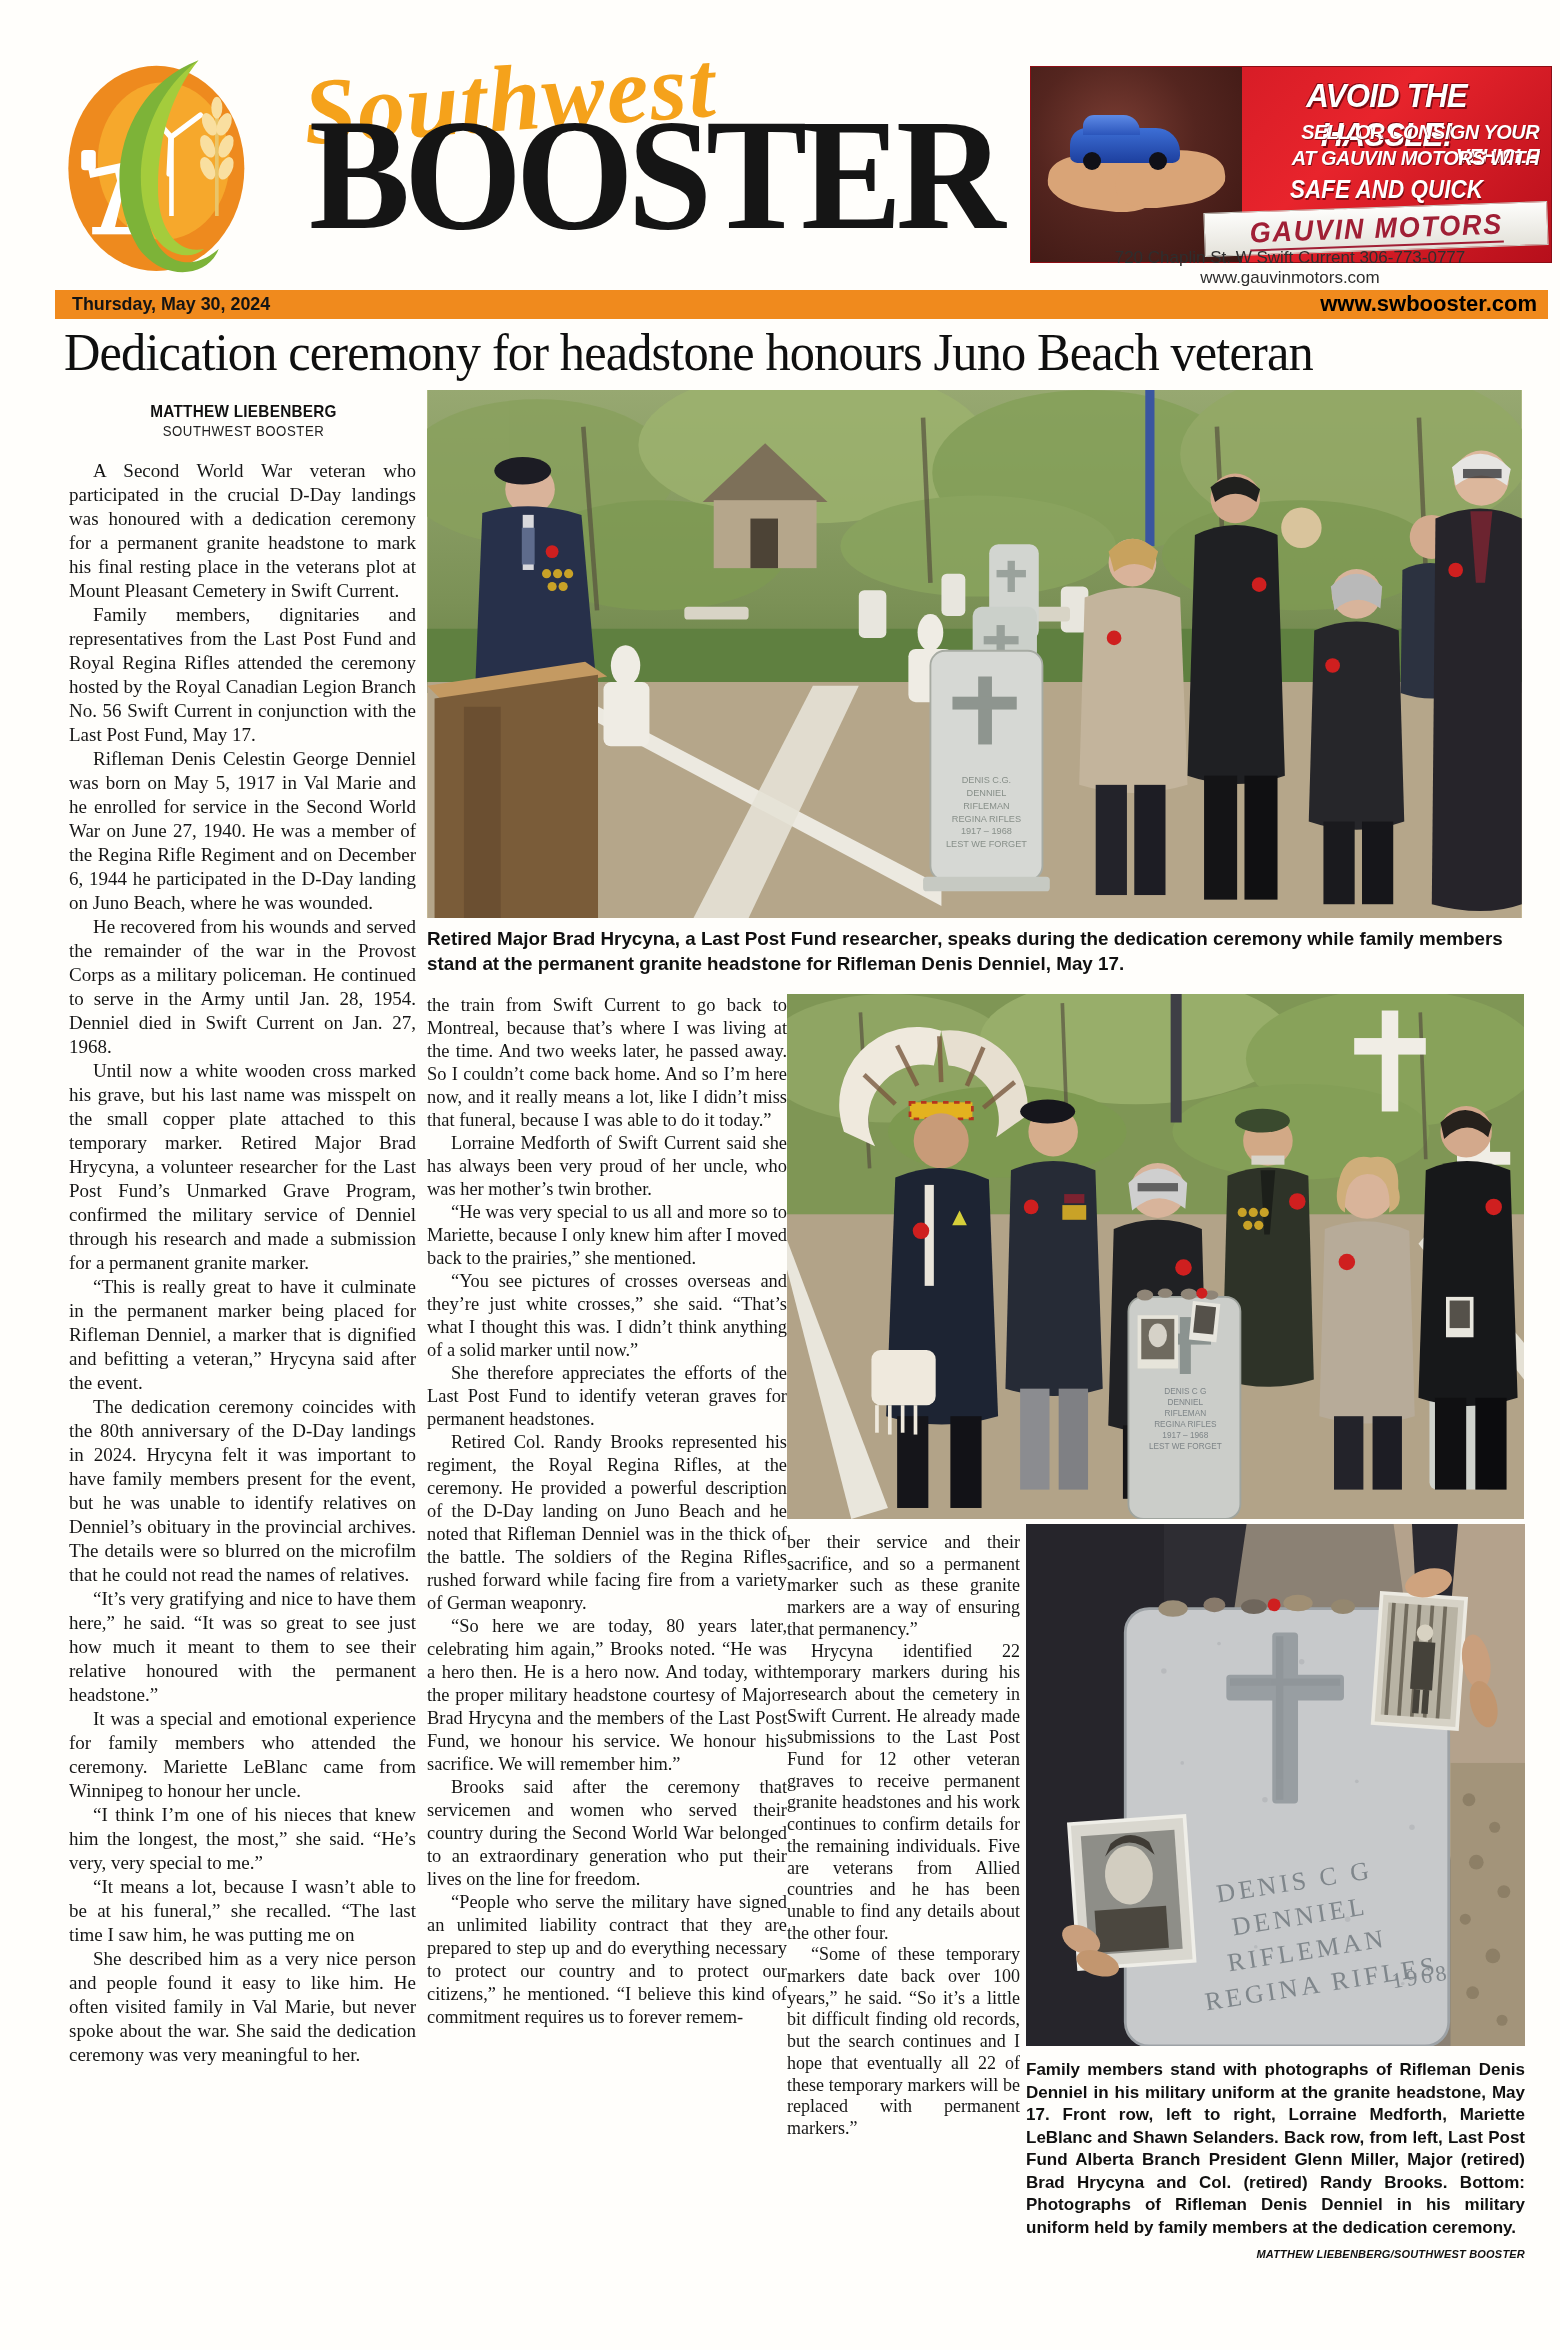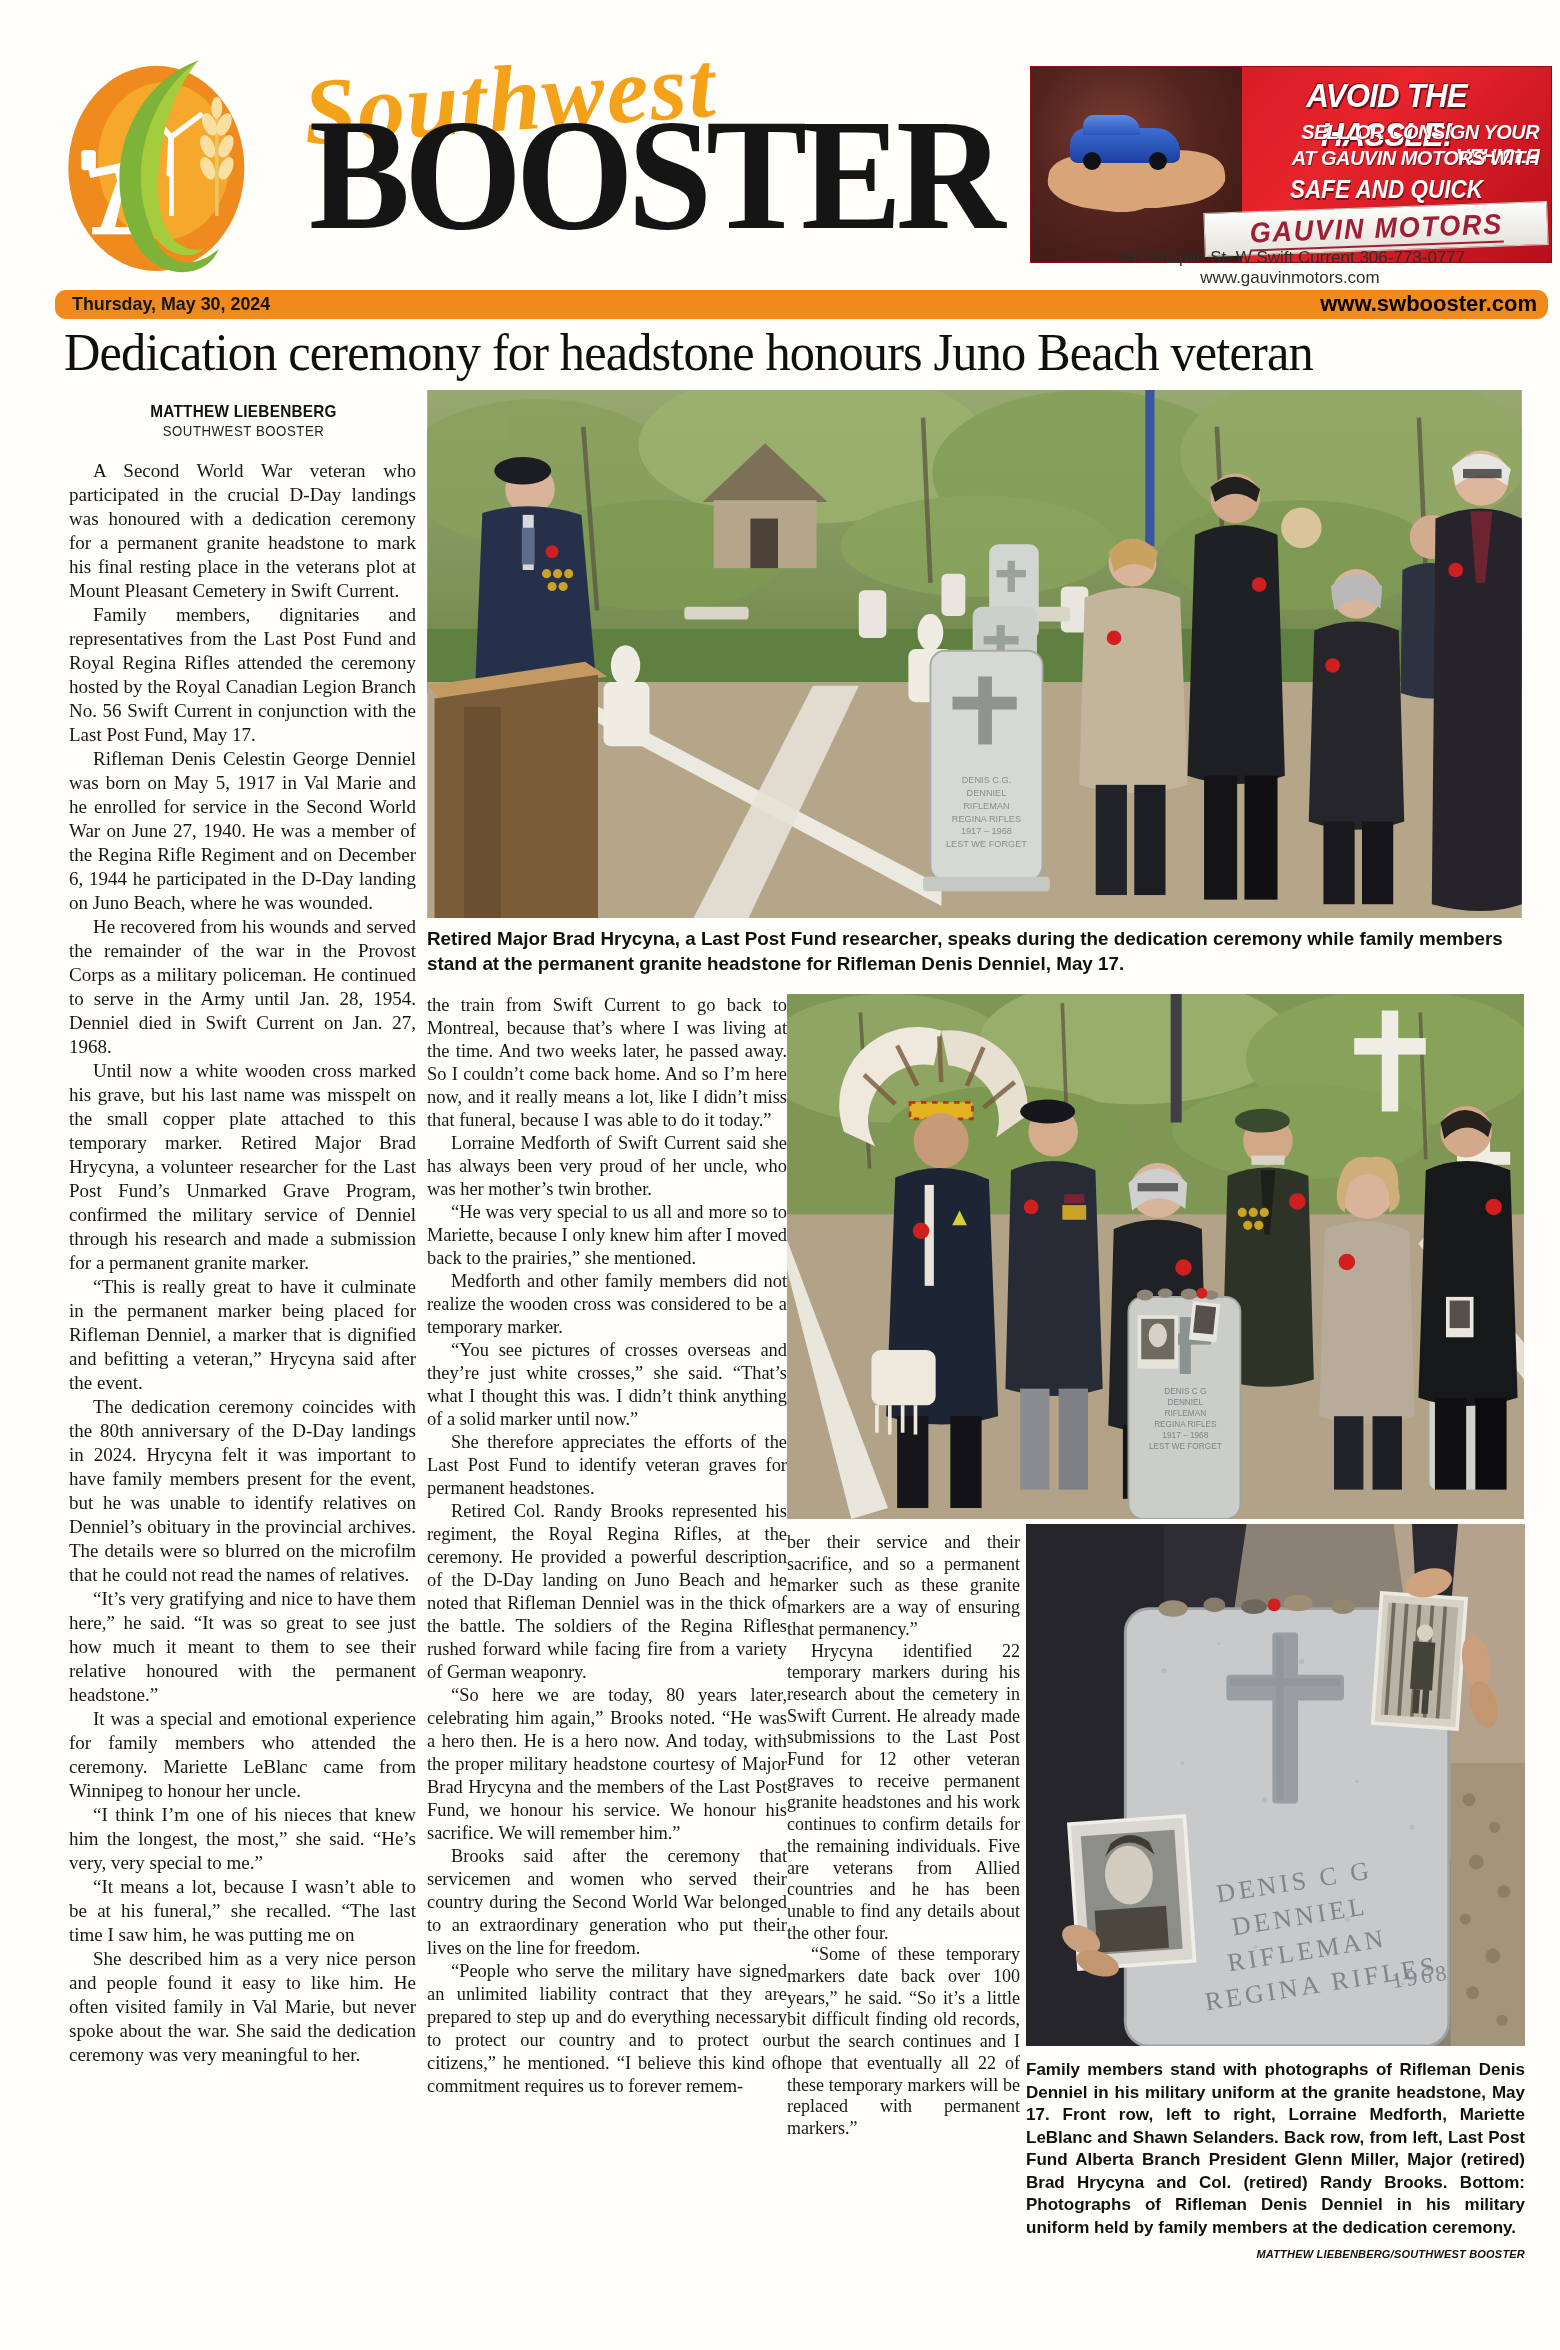--- a/index.html
+++ b/index.html
@@ -35,21 +35,21 @@
       color:#fff;font-style:italic;text-shadow:0.9px 1.8px 0 #7e0a12;transform:scaleX(.9);}
   .ad-banner{position:absolute;left:173px;top:140px;width:342px;height:42px;background:linear-gradient(#fdfdfb,#e4e2da);
       transform:rotate(-2deg);border:1.8px solid #caccc4;display:flex;align-items:center;justify-content:center;}
   .ad-brand{font-weight:bold;font-style:italic;font-size:28.5px;color:#A01F35;letter-spacing:1.8px;
       border-bottom:2.8px solid #A01F35;transform:scaleX(.95);}
   .ad-addr{left:1030px;top:248px;width:520px;text-align:center;font-family:"Liberation Sans",sans-serif;
       font-size:17px;color:#2e2e2e;}
 
   
   .datebar{left:55px;top:290px;width:1493px;height:28.5px;background:#F08A1D;
-      font-family:"Liberation Sans",sans-serif;border-radius:11px;}
+      font-family:"Liberation Sans",sans-serif;}
   .date-l{position:absolute;left:16.5px;top:0;line-height:28.5px;font-weight:bold;font-size:19px;color:#141414;
       transform:scaleX(.94);transform-origin:left;}
   .date-r{position:absolute;right:11px;top:0;line-height:28.5px;font-weight:bold;font-size:22px;color:#000000;}
 
   
   .headline{left:64px;top:323px;width:1492px;font-size:52px;color:#0f0f0f;white-space:nowrap;
       transform:scaleX(.97);transform-origin:left top;letter-spacing:-0.9px;}
   .byline{left:69px;top:402px;width:349px;text-align:center;font-family:"Liberation Sans",sans-serif;}
   .by-name{font-weight:bold;font-size:17px;color:#111;letter-spacing:0.3px;transform:scaleX(.9);}
   .by-org{font-size:14.7px;color:#222;letter-spacing:0.6px;transform:scaleX(.9);margin-top:0.9px;}
@@ -307,21 +307,20 @@
     <p class="bp">It was a special and emotional experience for family members who attended the ceremony. Mariette LeBlanc came from Winnipeg to honour her uncle.</p>
     <p class="bp">“I think I’m one of his nieces that knew him the longest, the most,” she said. “He’s very, very special to me.”</p>
     <p class="bp">“It means a lot, because I wasn’t able to be at his funeral,” she recalled. “The last time I saw him, he was putting me on</p>
     <p class="bp">She described him as a very nice person and people found it easy to like him. He often visited family in Val Marie, but never spoke about the war. She said the dedication ceremony was very meaningful to her.</p>
   </div>
 
   <div class="abs col col2">
     <p class="bp cont">the train from Swift Current to go back to Montreal, because that’s where I was living at the time. And two weeks later, he passed away. So I couldn’t come back home. And so I’m here now, and it really means a lot, like I didn’t miss that funeral, because I was able to do it today.”</p>
     <p class="bp">Lorraine Medforth of Swift Current said she has always been very proud of her uncle, who was her mother’s twin brother.</p>
     <p class="bp">“He was very special to us all and more so to Mariette, because I only knew him after I moved back to the prairies,” she mentioned.</p>
-    <p class="bp">Medforth and other family members did not realize the wooden cross was considered to be a temporary marker.</p>
     <p class="bp">“You see pictures of crosses overseas and they’re just white crosses,” she said. “That’s what I thought this was. I didn’t think anything of a solid marker until now.”</p>
     <p class="bp">She therefore appreciates the efforts of the Last Post Fund to identify veteran graves for permanent headstones.</p>
     <p class="bp">Retired Col. Randy Brooks represented his regiment, the Royal Regina Rifles, at the ceremony. He provided a powerful description of the D-Day landing on Juno Beach and he noted that Rifleman Denniel was in the thick of the battle. The soldiers of the Regina Rifles rushed forward while facing fire from a variety of German weaponry.</p>
     <p class="bp">“So here we are today, 80 years later, celebrating him again,” Brooks noted. “He was a hero then. He is a hero now. And today, with the proper military headstone courtesy of Major Brad Hrycyna and the members of the Last Post Fund, we honour his service. We honour his sacrifice. We will remember him.”</p>
     <p class="bp">Brooks said after the ceremony that servicemen and women who served their country during the Second World War belonged to an extraordinary generation who put their lives on the line for freedom.</p>
     <p class="bp">“People who serve the military have signed an unlimited liability contract that they are prepared to step up and do everything necessary to protect our country and to protect our citizens,” he mentioned. “I believe this kind of commitment requires us to forever remem-</p>
   </div>
 
   <div class="abs photo photo2">
     <svg width="737" height="525" viewBox="0 0 803 572">

